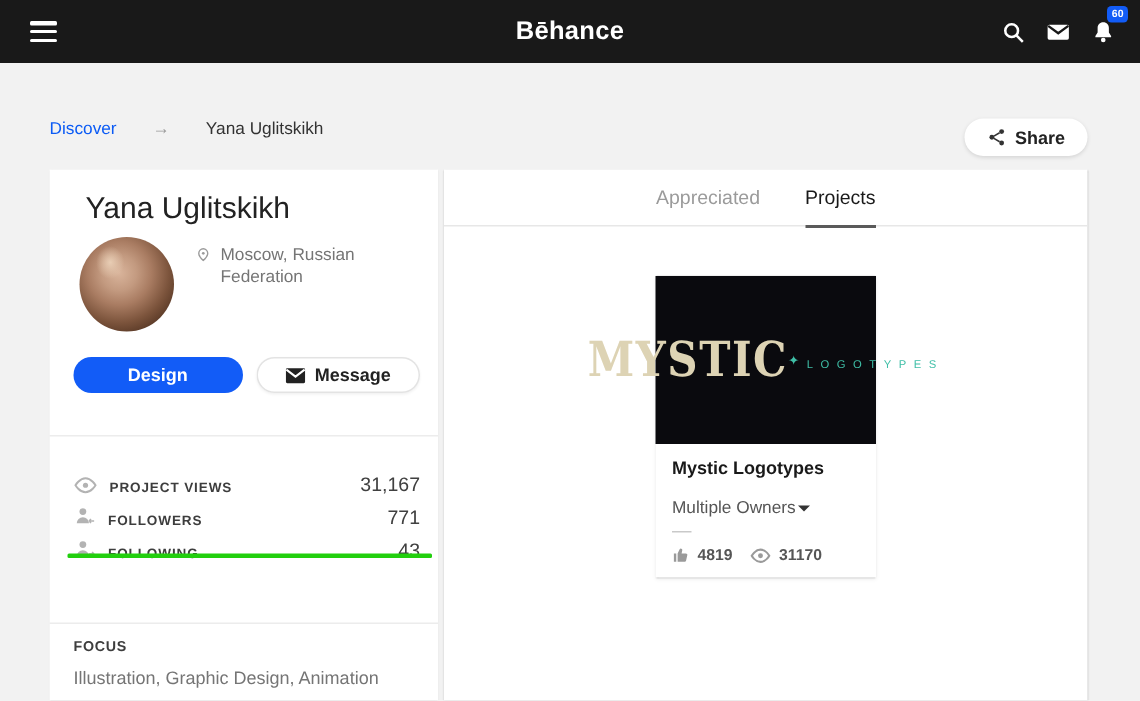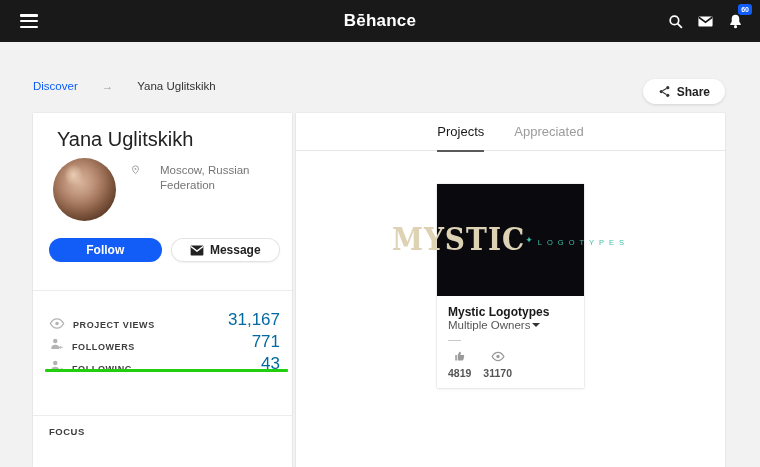--- a/index.html
+++ b/index.html
@@ -61,34 +61,34 @@
   }
   .profile-name{font-size:20px;font-weight:400;color:#222;padding:15px 24px 0 24px;}
   .avatar{
     position:absolute;left:20px;top:45px;width:63px;height:63px;border-radius:50%;
     background:
       radial-gradient(circle at 42% 38%, #d9b49b 0%, #c39a80 22%, #a97c62 40%, #7c543c 62%, #4c2f1e 85%, #33200f 100%);
     overflow:hidden;
   }
   .avatar::after{content:"";position:absolute;left:18%;top:10%;width:30%;height:34%;
     background:radial-gradient(ellipse,#e8cdb4 0%,rgba(232,205,180,0) 70%);}
-  .location{position:absolute;left:97px;top:50px;display:flex;align-items:flex-start;gap:19px;
+  .location{position:absolute;left:97px;top:50px;display:flex;align-items:flex-start;gap:6px;
     font-size:11.5px;color:#757575;width:150px;line-height:1.3;}
   .location svg{flex:0 0 auto;margin-top:1px;}
   .btn-row{position:absolute;top:125px;left:16px;right:12px;display:flex;gap:9px;}
   .btn{height:24px;border-radius:12px;font-size:12px;font-weight:bold;
     display:flex;align-items:center;justify-content:center;gap:6px;cursor:pointer;}
   .btn-follow{background:var(--accent-blue);color:#fff;width:113px;}
   .btn-message{background:#fff;color:#222;width:110px;box-shadow:0 0 0 1px #e3e3e3 inset,0 1px 2px rgba(0,0,0,.06);}
   .divider{position:absolute;left:0;right:0;height:1px;background:#ececec;}
   .stats{position:absolute;top:195px;left:16px;right:12px;}
   .stat-row{height:22px;display:flex;align-items:flex-end;gap:8px;cursor:pointer;}
   .stat-row svg{flex:0 0 auto;}
   .stat-label{font-size:9px;font-weight:bold;letter-spacing:.6px;color:#3d3d3d;}
-  .stat-value{margin-left:auto;font-size:17px;color:#0369a1;}
+  .stat-value{margin-left:auto;font-size:13px;color:#404040;}
   .annotation-underline{
     position:absolute;left:12px;right:4px;top:256px;height:3px;
     background:var(--annotation-green);border-radius:1px;z-index:3;
   }
   .focus{position:absolute;top:313px;left:16px;right:12px;}
   .focus-label{font-size:9.5px;font-weight:bold;letter-spacing:.5px;color:#3d3d3d;}
   .focus-value{font-size:12px;color:#757575;margin-top:8px;}
   
   .projects-panel{
     position:absolute;left:296px;top:113px;width:429px;height:354px;
@@ -111,26 +111,26 @@
   .artwork-title{
     font-family:"DejaVu Serif",serif;font-size:28px;color:var(--artwork-cream);
     letter-spacing:1px;line-height:1;font-weight:bold;transform:scaleY(1.15);
   }
   .artwork-sparkle{color:var(--artwork-teal);font-size:9px;line-height:1;margin-top:1px;}
   .artwork-subtitle{
     color:var(--artwork-teal);font-size:7.5px;letter-spacing:5px;margin-top:5px;text-indent:5px;
   }
   .card-body{padding:9px 11px 9px 11px;}
   .card-title{font-size:12px;font-weight:bold;color:#191919;}
-  .owners{font-size:11.5px;color:#555;display:flex;align-items:center;gap:2px;cursor:pointer;}
+  .owners{margin-top:14px;font-size:11.5px;color:#555;display:flex;align-items:center;gap:2px;cursor:pointer;}
   .caret{width:0;height:0;border-left:4px solid transparent;border-right:4px solid transparent;border-top:4px solid #333;}
   .mini-dash{width:13px;height:1px;background:#c9c9c9;margin:9px 0 5px 0;}
   .category{font-size:11px;color:#757575;padding-bottom:9px;border-bottom:1px solid #eee;cursor:pointer;}
   .card-stats{display:flex;align-items:center;gap:12px;margin-top:9px;}
-  .card-stat{display:flex;align-items:center;gap:5px;font-size:10.5px;font-weight:bold;color:#555;flex-direction:column;}
+  .card-stat{display:flex;align-items:center;gap:5px;font-size:10.5px;font-weight:bold;color:#555;}
 </style>
 </head>
 <body>
 
 <div class="navbar">
   <div class="hamburger">
     <div></div>
       <div></div>
       <div></div>
   </div>
@@ -178,21 +178,21 @@
 
   <div class="location">
     <svg width="11" height="11" viewBox="0 0 24 24">
       <path d="M12 21s-6.5-5.6-6.5-10.3A6.5 6.5 0 0112 4a6.5 6.5 0 016.5 6.7C18.5 15.4 12 21 12 21z" fill="none" stroke="#9b9b9b" stroke-width="2"></path>
       <circle cx="12" cy="10.7" r="2" fill="#9b9b9b"></circle>
     </svg>
     <span>Moscow, Russian Federation</span>
   </div>
 
   <div class="btn-row">
-    <div class="btn btn-follow">Follow</div>
+    <div class="btn btn-follow">Design</div>
     <div class="btn btn-message">
       <svg width="14" height="11" viewBox="0 0 24 19">
         <rect x="1" y="1" width="22" height="17" rx="1.5" fill="#222"></rect>
         <path d="M1.5 2.5L12 10.5 22.5 2.5" fill="none" stroke="#fff" stroke-width="2.4"></path>
       </svg>
       <span>Message</span>
     </div>
   </div>
 
   <div class="divider" style="top:177px"></div>
@@ -225,27 +225,28 @@
       <span class="stat-value">43</span>
     </div>
   </div>
 
   <div class="annotation-underline"></div>
 
   <div class="divider" style="top:302px"></div>
 
   <div class="focus">
     <div class="focus-label">FOCUS</div>
+    <div class="focus-value">Illustration, Graphic Design, Animation</div>
   </div>
 </div>
 
 <div class="projects-panel">
   <div class="tab-bar">
+    <div class="tab">Appreciated</div>
     <div class="tab active">Projects</div>
-    <div class="tab">Appreciated</div>
   </div>
 
   <div class="project-card">
     <div class="thumb">
       <div class="artwork-title">MYSTIC</div>
       <div class="artwork-sparkle">✦</div>
       <div class="artwork-subtitle">LOGOTYPES</div>
     </div>
     <div class="card-body">
       <div class="card-title">Mystic Logotypes</div>

